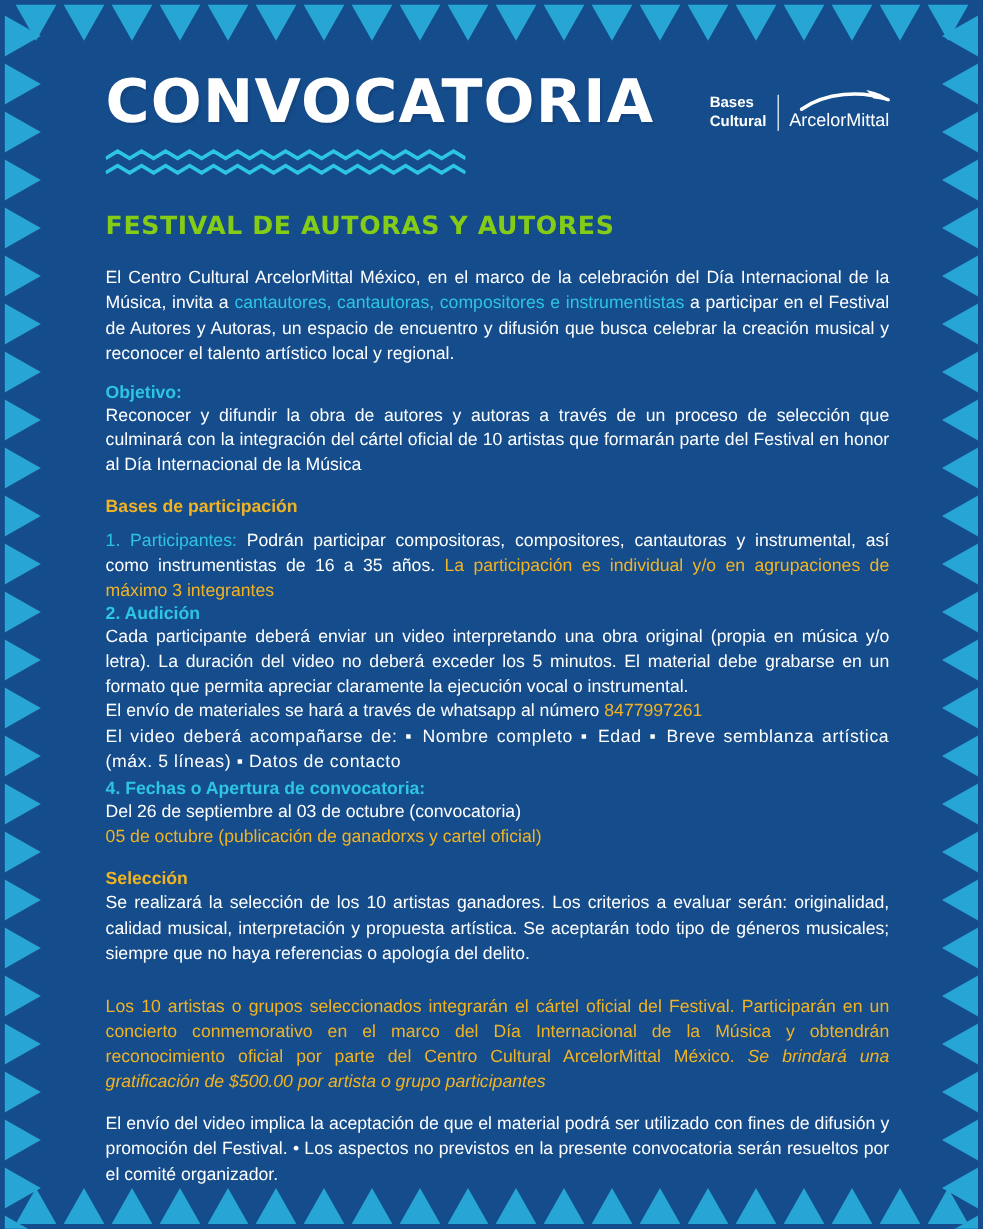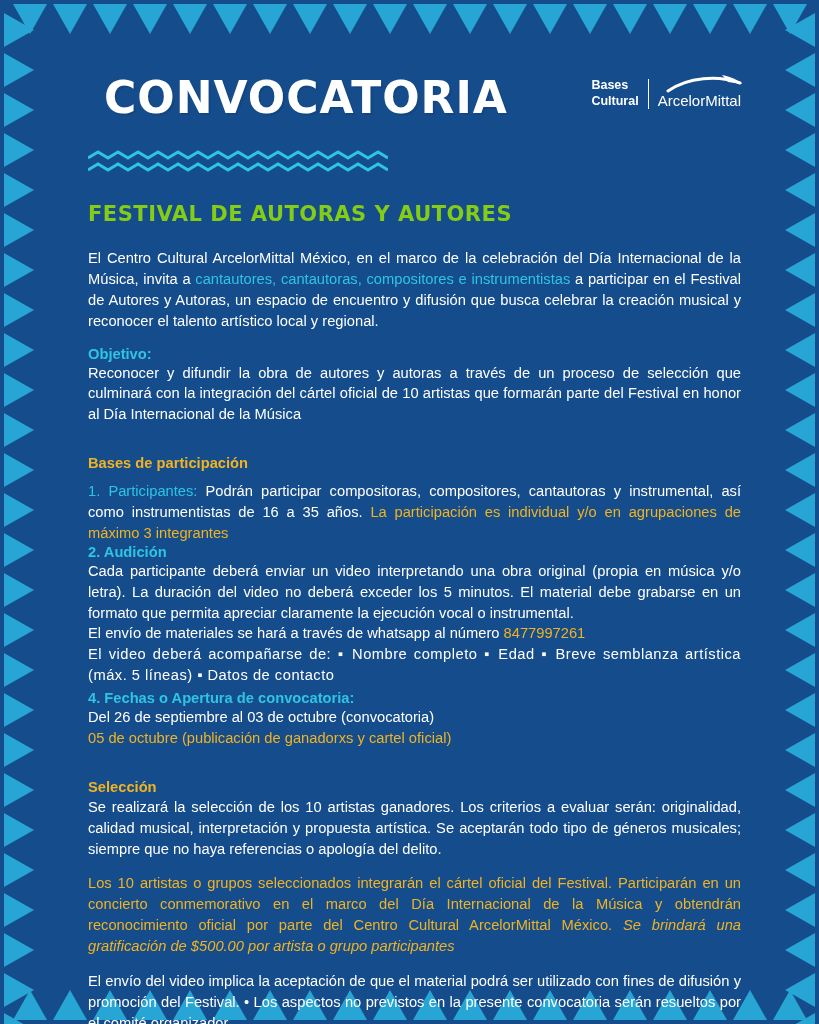--- a/index.html
+++ b/index.html
@@ -69,25 +69,25 @@
   }
 
   .header-row {
     display: flex;
     align-items: flex-start;
     justify-content: space-between;
   }
   .title {
     font-family: "DejaVu Sans", sans-serif;
     font-weight: bold;
-    font-size: 44px;
+    font-size: 50px;
     letter-spacing: 1px;
     color: #ffffff;
     line-height: 1;
-    margin: 16px;
+    margin: 0;
     text-shadow: 2px 2px 0 rgba(0,0,0,0.08);
   }
   .logo {
     display: flex;
     align-items: center;
     margin-top: 18px;
     color: #ffffff;
   }
   .logo-left {
     font-size: 12.5px;
@@ -147,21 +147,21 @@
     font-weight: bold;
     font-size: 14.7px;
     margin: 0 0 2px 0;
   }
   .head-c {
     color: #2ec4e6;
     font-weight: bold;
     font-size: 14.7px;
     margin: 0 0 1px 0;
   }
-  .sec-gap { margin-top: 30px; }
+  .sec-gap { margin-top: 16px; }
   .bullet { letter-spacing: 0.5px; }
 </style>
 </head>
 <body>
 
 <div class="border-layer">
   <div class="tri-row tri-top">
     <span class="tri tri-d"></span>
       <span class="tri tri-d"></span>
       <span class="tri tri-d"></span>
@@ -315,19 +315,19 @@
 
   <div class="head-c" style="margin-top:4px"> 4. Fechas o Apertura de convocatoria:</div>
   <p class="nogap">Del 26 de septiembre al 03 de octubre (convocatoria)</p>
   <p class="nogap yellow b">05 de octubre (publicación de ganadorxs y cartel oficial)</p>
 
   <div class="head-y sec-gap">Selección</div>
   <p class="nogap">
     <span class="b">Se</span><span> realizará la selección de los 10 artistas ganadores. Los criterios a evaluar serán: originalidad, calidad musical, interpretación y propuesta artística. Se aceptarán todo tipo de géneros musicales; siempre que no haya referencias o apología del delito.</span>
   </p>
 
-  <p class="yellow" style="margin-top:14px;margin-bottom:14px">
+  <p class="yellow" style="margin-top:24px;margin-bottom:14px">
     <span>Los 10 artistas o grupos seleccionados integrarán el cártel oficial del Festival. Participarán en un concierto conmemorativo en el marco del Día Internacional de la Música y obtendrán reconocimiento oficial por parte del Centro Cultural ArcelorMittal México. </span><span class="b i">Se brindará una gratificación de $500.00 por artista o grupo participantes</span>
   </p>
 
   <p>El envío del video implica la aceptación de que el material podrá ser utilizado con fines de difusión y promoción del Festival. • Los aspectos no previstos en la presente convocatoria serán resueltos por el comité organizador.</p>
 
 </div>
 
 </body></html>

